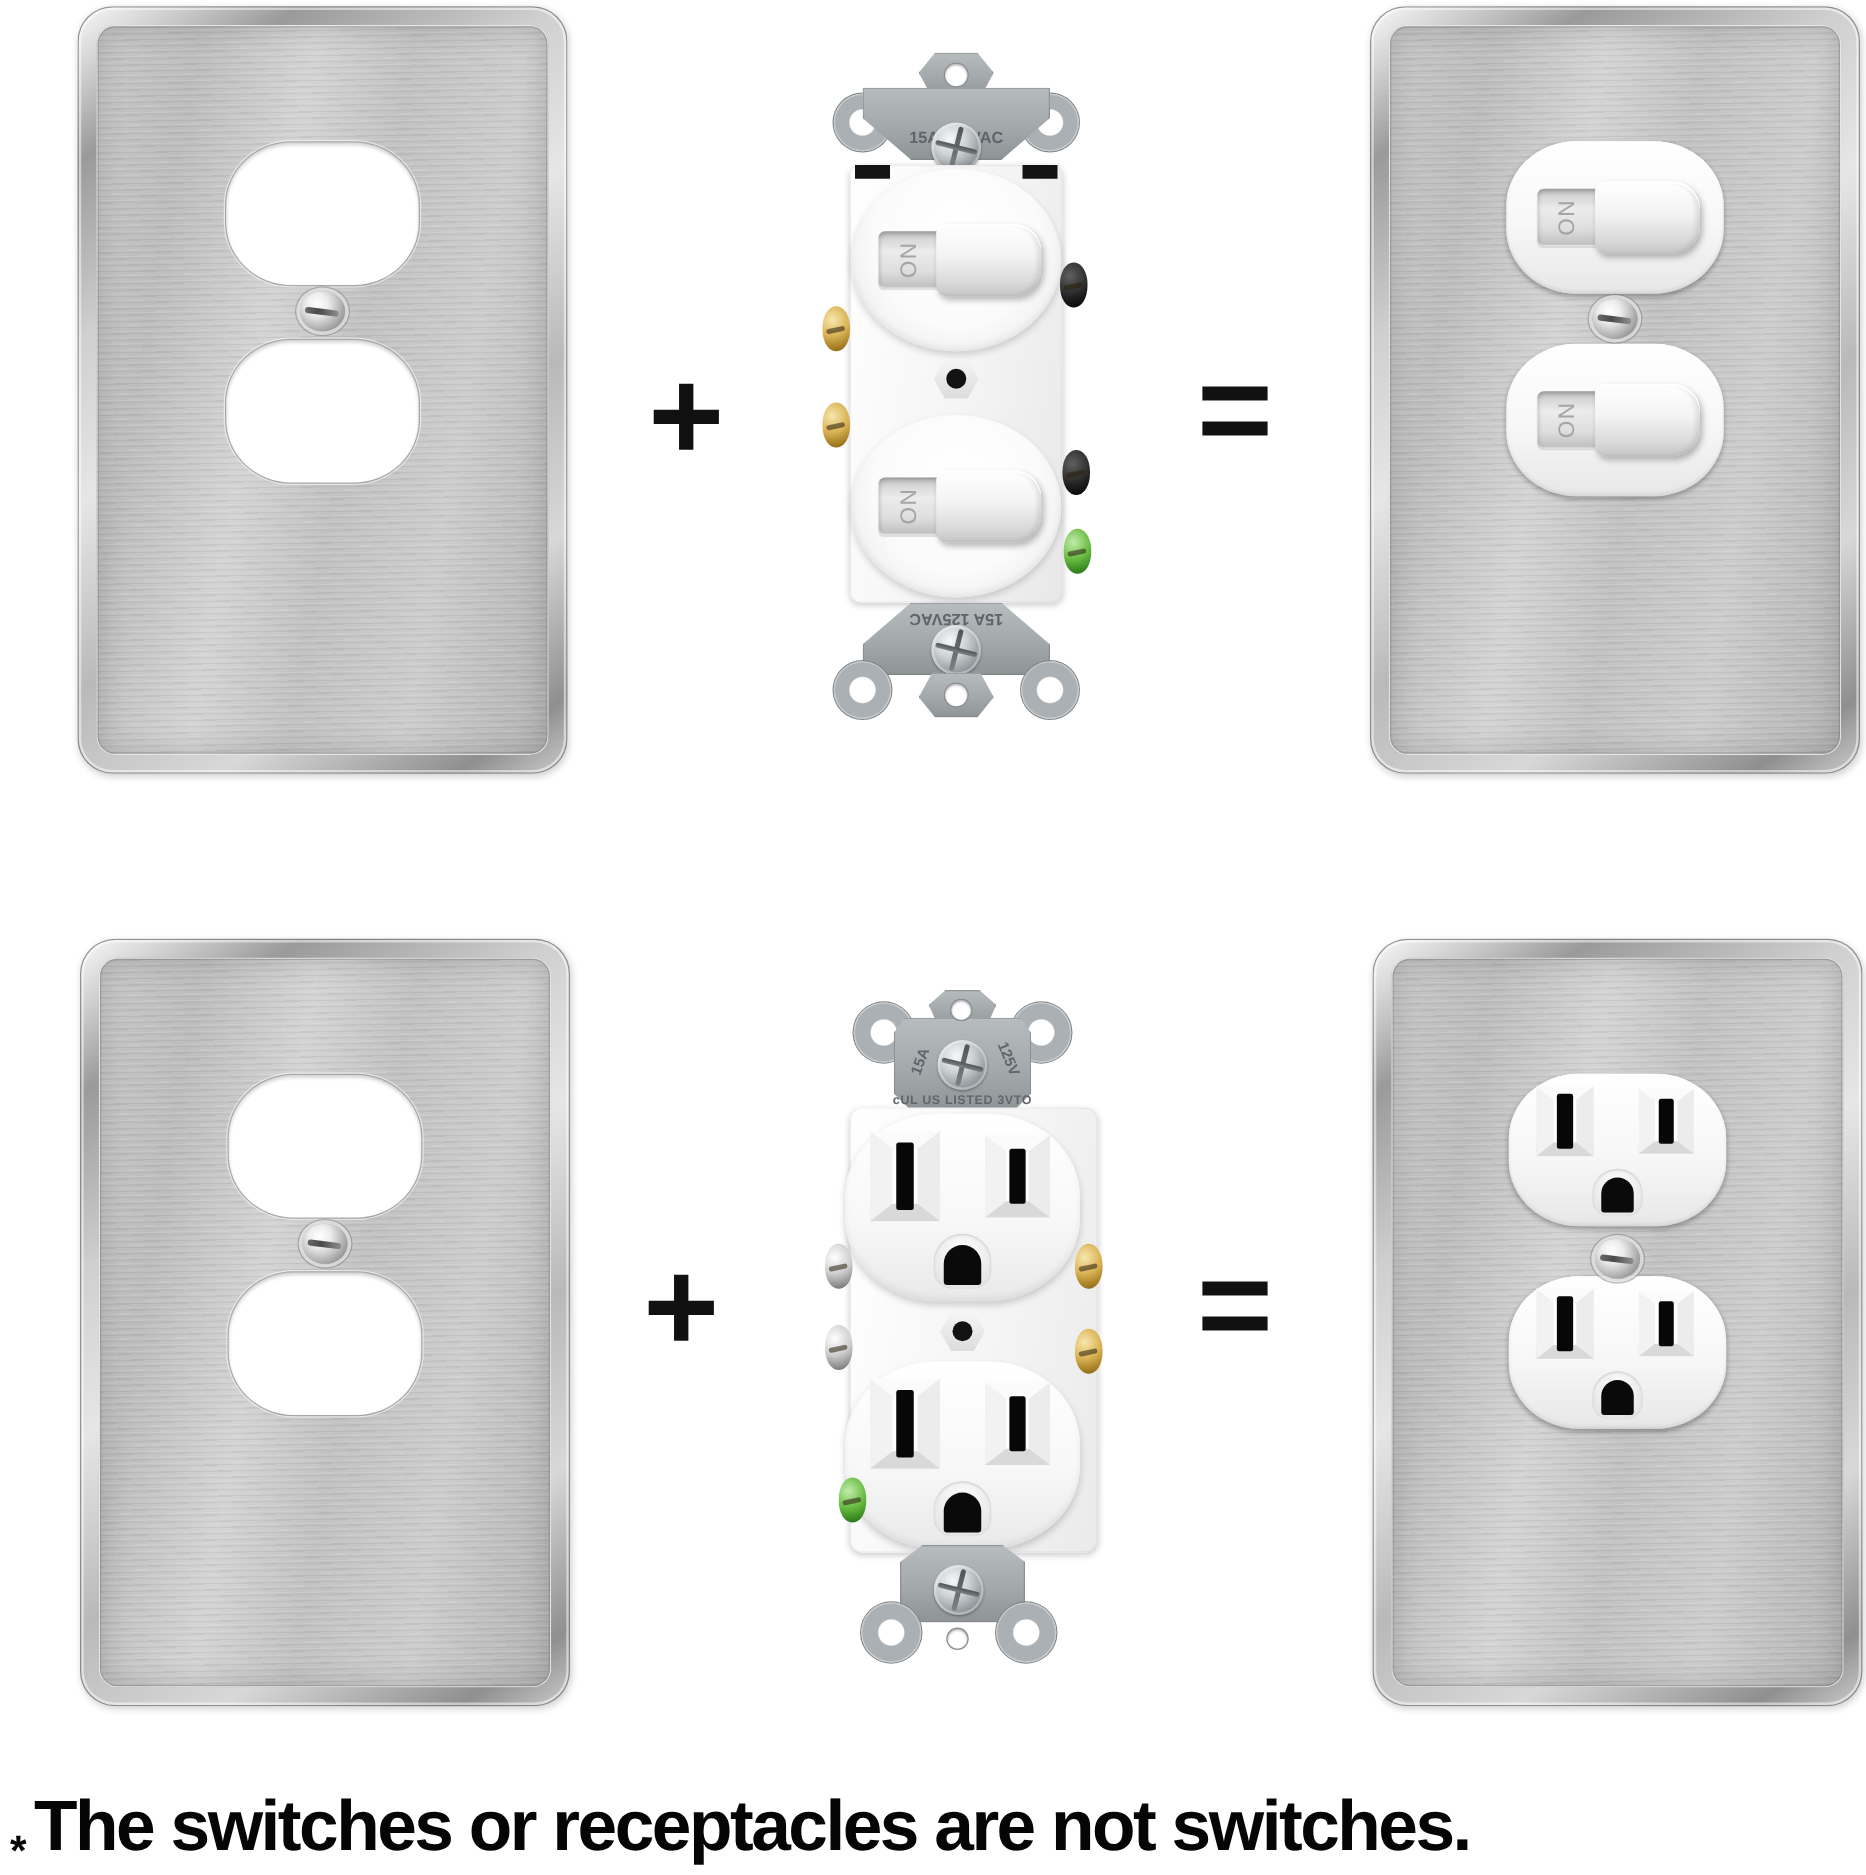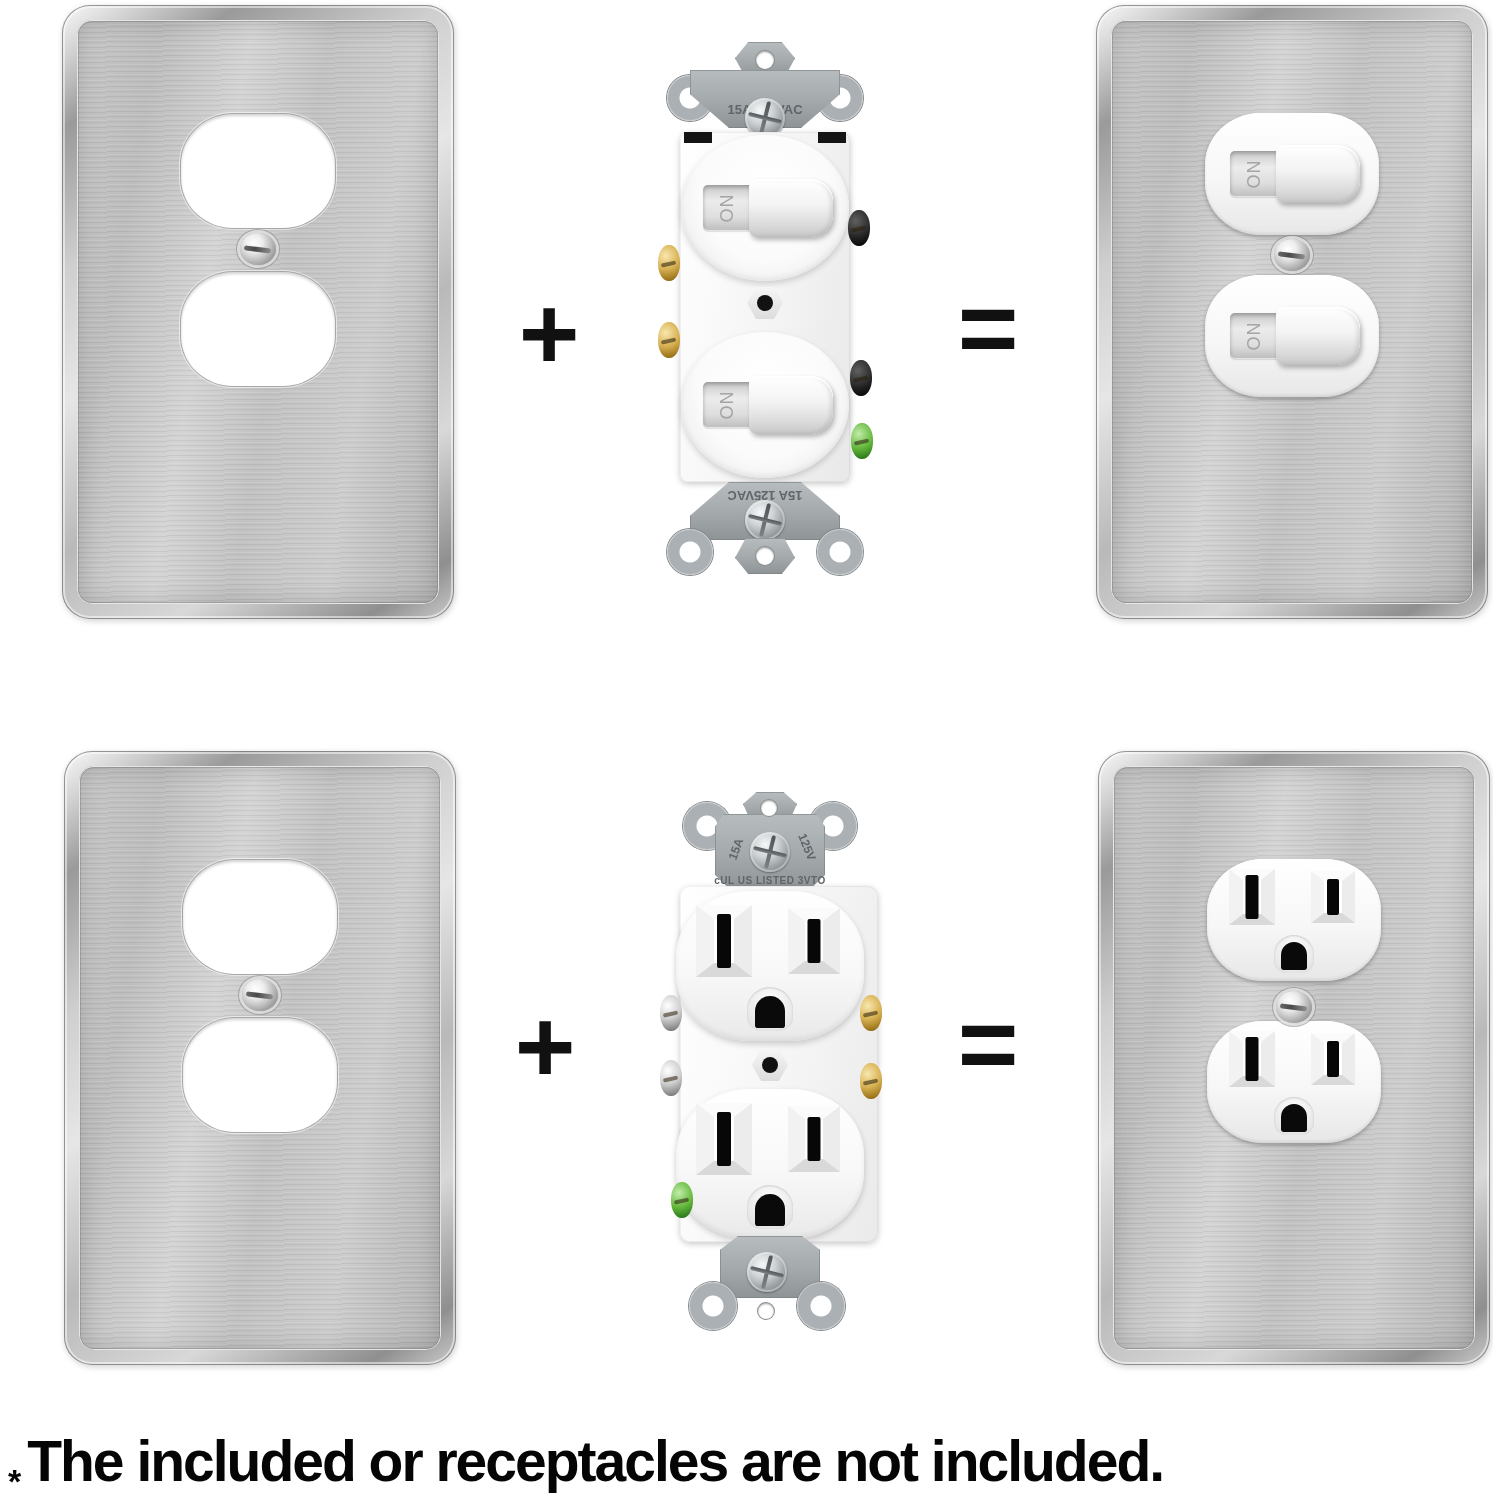--- a/index.html
+++ b/index.html
@@ -283,16 +283,16 @@
         </div>
         <div class="ground" style="left:67px; top:76px; width:40px; height:38px;">
           <div class="ghole" style="width:26px; height:28px;"></div>
         </div>
       </div>
       <div class="pscrew" style="left:178px; top:240px;"></div>
     </div>
   </div>
 
   <div class="footnote">
-    <span class="ast">*</span><span>The included or receptacles are not included.</span>
+    <span class="ast">*</span><span>The switches or receptacles are not switches.</span>
   </div>
 
 </div>
 
 </body></html>

